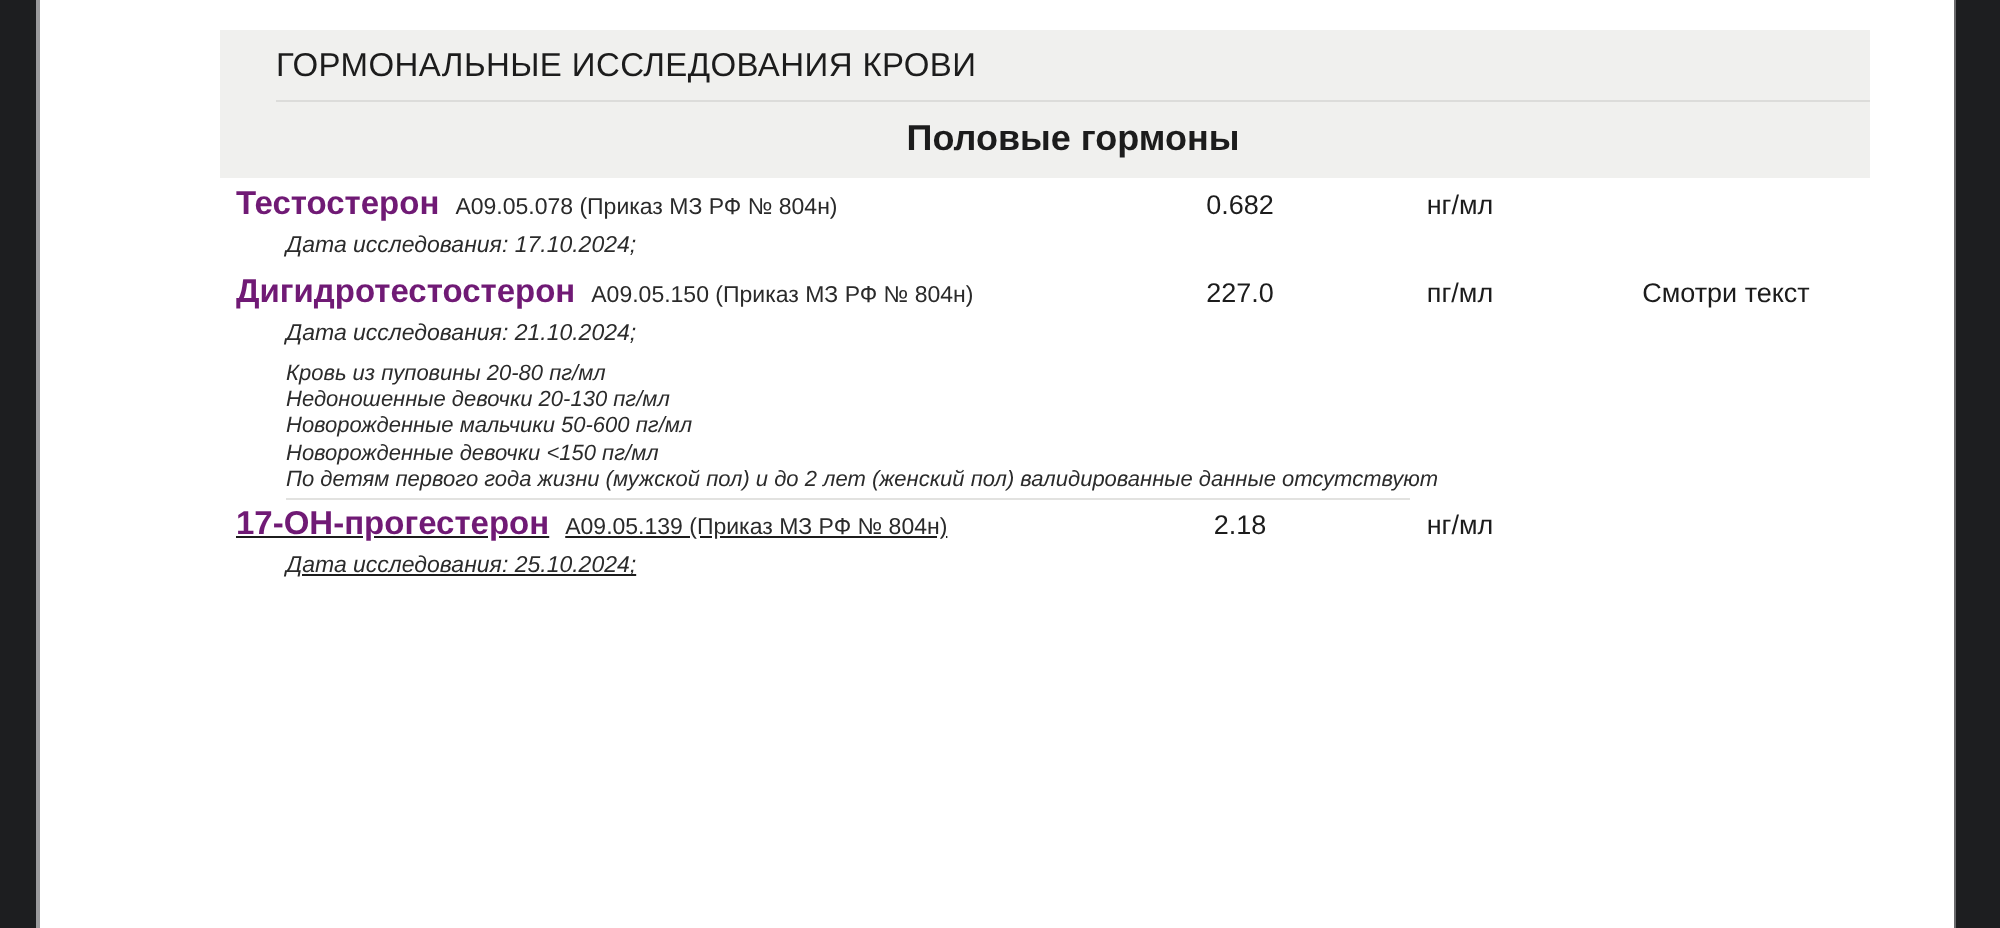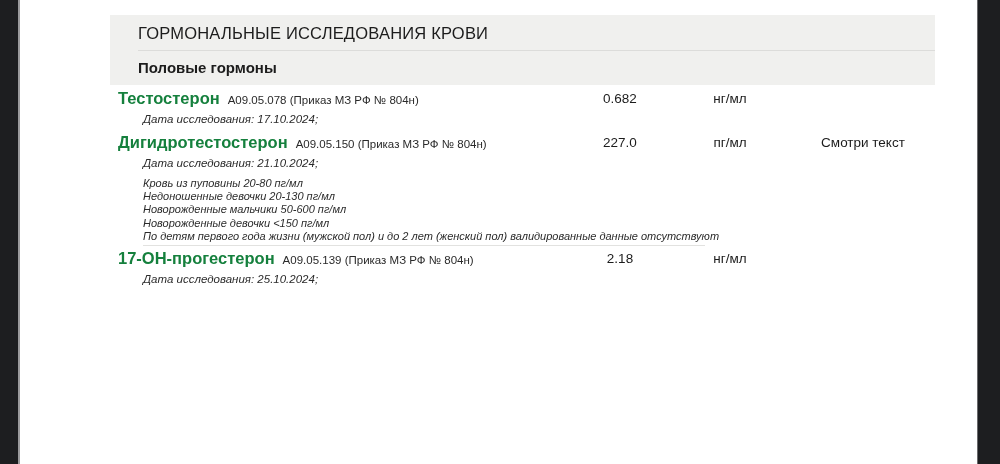--- a/index.html
+++ b/index.html
@@ -47,38 +47,39 @@
   }
   .report-title {
     font-weight: normal;
     font-size: 16.5px;
     letter-spacing: 0.2px;
     padding: 9px 0 7px 0;
     border-bottom: 1px solid #dcdcda;
   }
   .section-title {
     font-weight: bold;
-    font-size: 15px;
+    font-size: 18px;
     padding: 8px 0 9px 0;
+    text-align: center;
   }
   .rows {
     margin-top: 3px;
   }
   .test-row {
     position: relative;
     padding-left: 98px;
   }
   .test-row .name-line {
     line-height: 19px;
     white-space: nowrap;
   }
   .test-name {
     font-weight: bold;
     font-size: 16.5px;
-    color: #15803d;
+    color: #701a75;
   }
   .test-code {
     font-size: 11.5px;
     color: #2a2a2a;
     margin-left: 8px;
     text-align: center;
   }
   .test-date {
     font-style: italic;
     font-size: 11.5px;
@@ -103,21 +104,21 @@
     font-style: italic;
     font-size: 11px;
     line-height: 13.2px;
     color: #2b2b2b;
     border-bottom: 1px solid #e2e2e0;
     padding-bottom: 2px;
     white-space: nowrap;
   }
   .row-gap-1 { margin-top: 4px; }
   .row-gap-2 { margin-top: 7px; }
-  .row-gap-3 { margin-top: 3px; }
+  .row-gap-3 { margin-top: 3px; text-decoration: underline; }
 </style>
 </head>
 <body>
 
 <div class="side-bar left"></div>
 <div class="side-bar right"></div>
 
 <div class="page">
 
   <div class="header-block">

